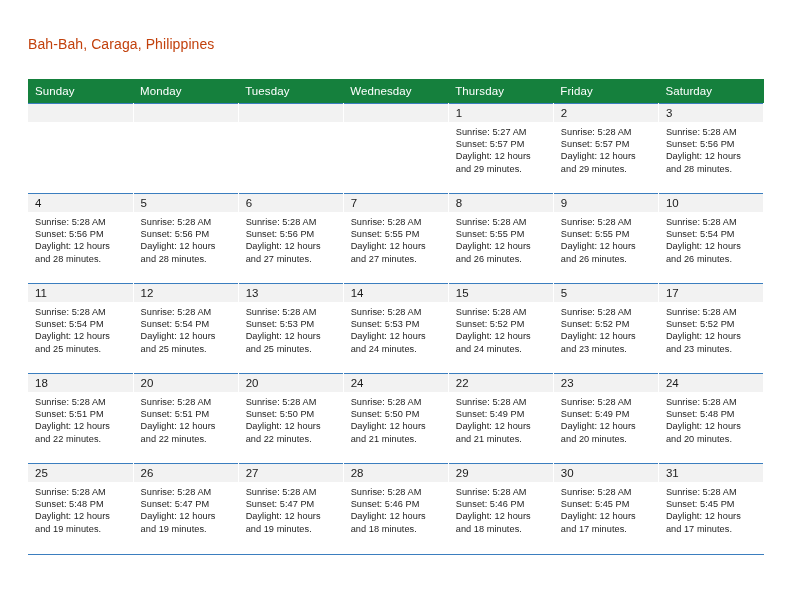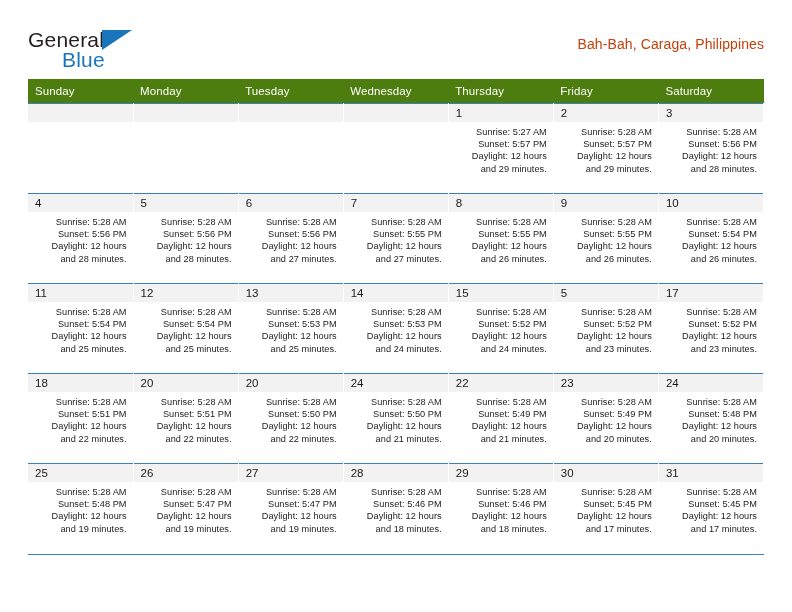--- a/index.html
+++ b/index.html
@@ -85,21 +85,21 @@
   }
 
   
   .calendar {
     width: 736px;
     border-collapse: collapse;
     table-layout: fixed;
     margin-top: 5px;
   }
   .calendar th {
-    background: #4d7c0f;
+    background: #15803d;
     color: #ffffff;
     font-size: 11.5px;
     font-weight: normal;
     text-align: left;
     padding: 6px 0 6px 7px;
     height: 21px;
     box-sizing: border-box;
     letter-spacing: .1px;
   }
   .calendar td {
@@ -127,46 +127,40 @@
   }
   .daynum.empty {
     color: transparent;
   }
   .info {
     padding: 4px 6px 0 7px;
     font-size: 9.2px;
     line-height: 12.2px;
     color: #232323;
     letter-spacing: .05px;
-    text-align: right;
   }
   .info div {
     white-space: nowrap;
   }
   td.blank .daynum {
     background: #f2f2f2;
   }
   .bottom-rule {
     width: 736px;
     height: 1px;
     background: #3b7ebf;
   }
 </style>
 </head>
 <body>
 
 <div class="page">
 
   <div class="topbar">
 
-    <div class="logo">
-      <span class="logo-general">General</span>
-      <span class="logo-tri"></span>
-      <span class="logo-blue">Blue</span>
-    </div>
 
     <div class="titlewrap">
       <div class="cal-sub">Bah-Bah, Caraga, Philippines</div>
     </div>
 
   </div>
 
   <table class="calendar">
     <thead>
       <tr>

